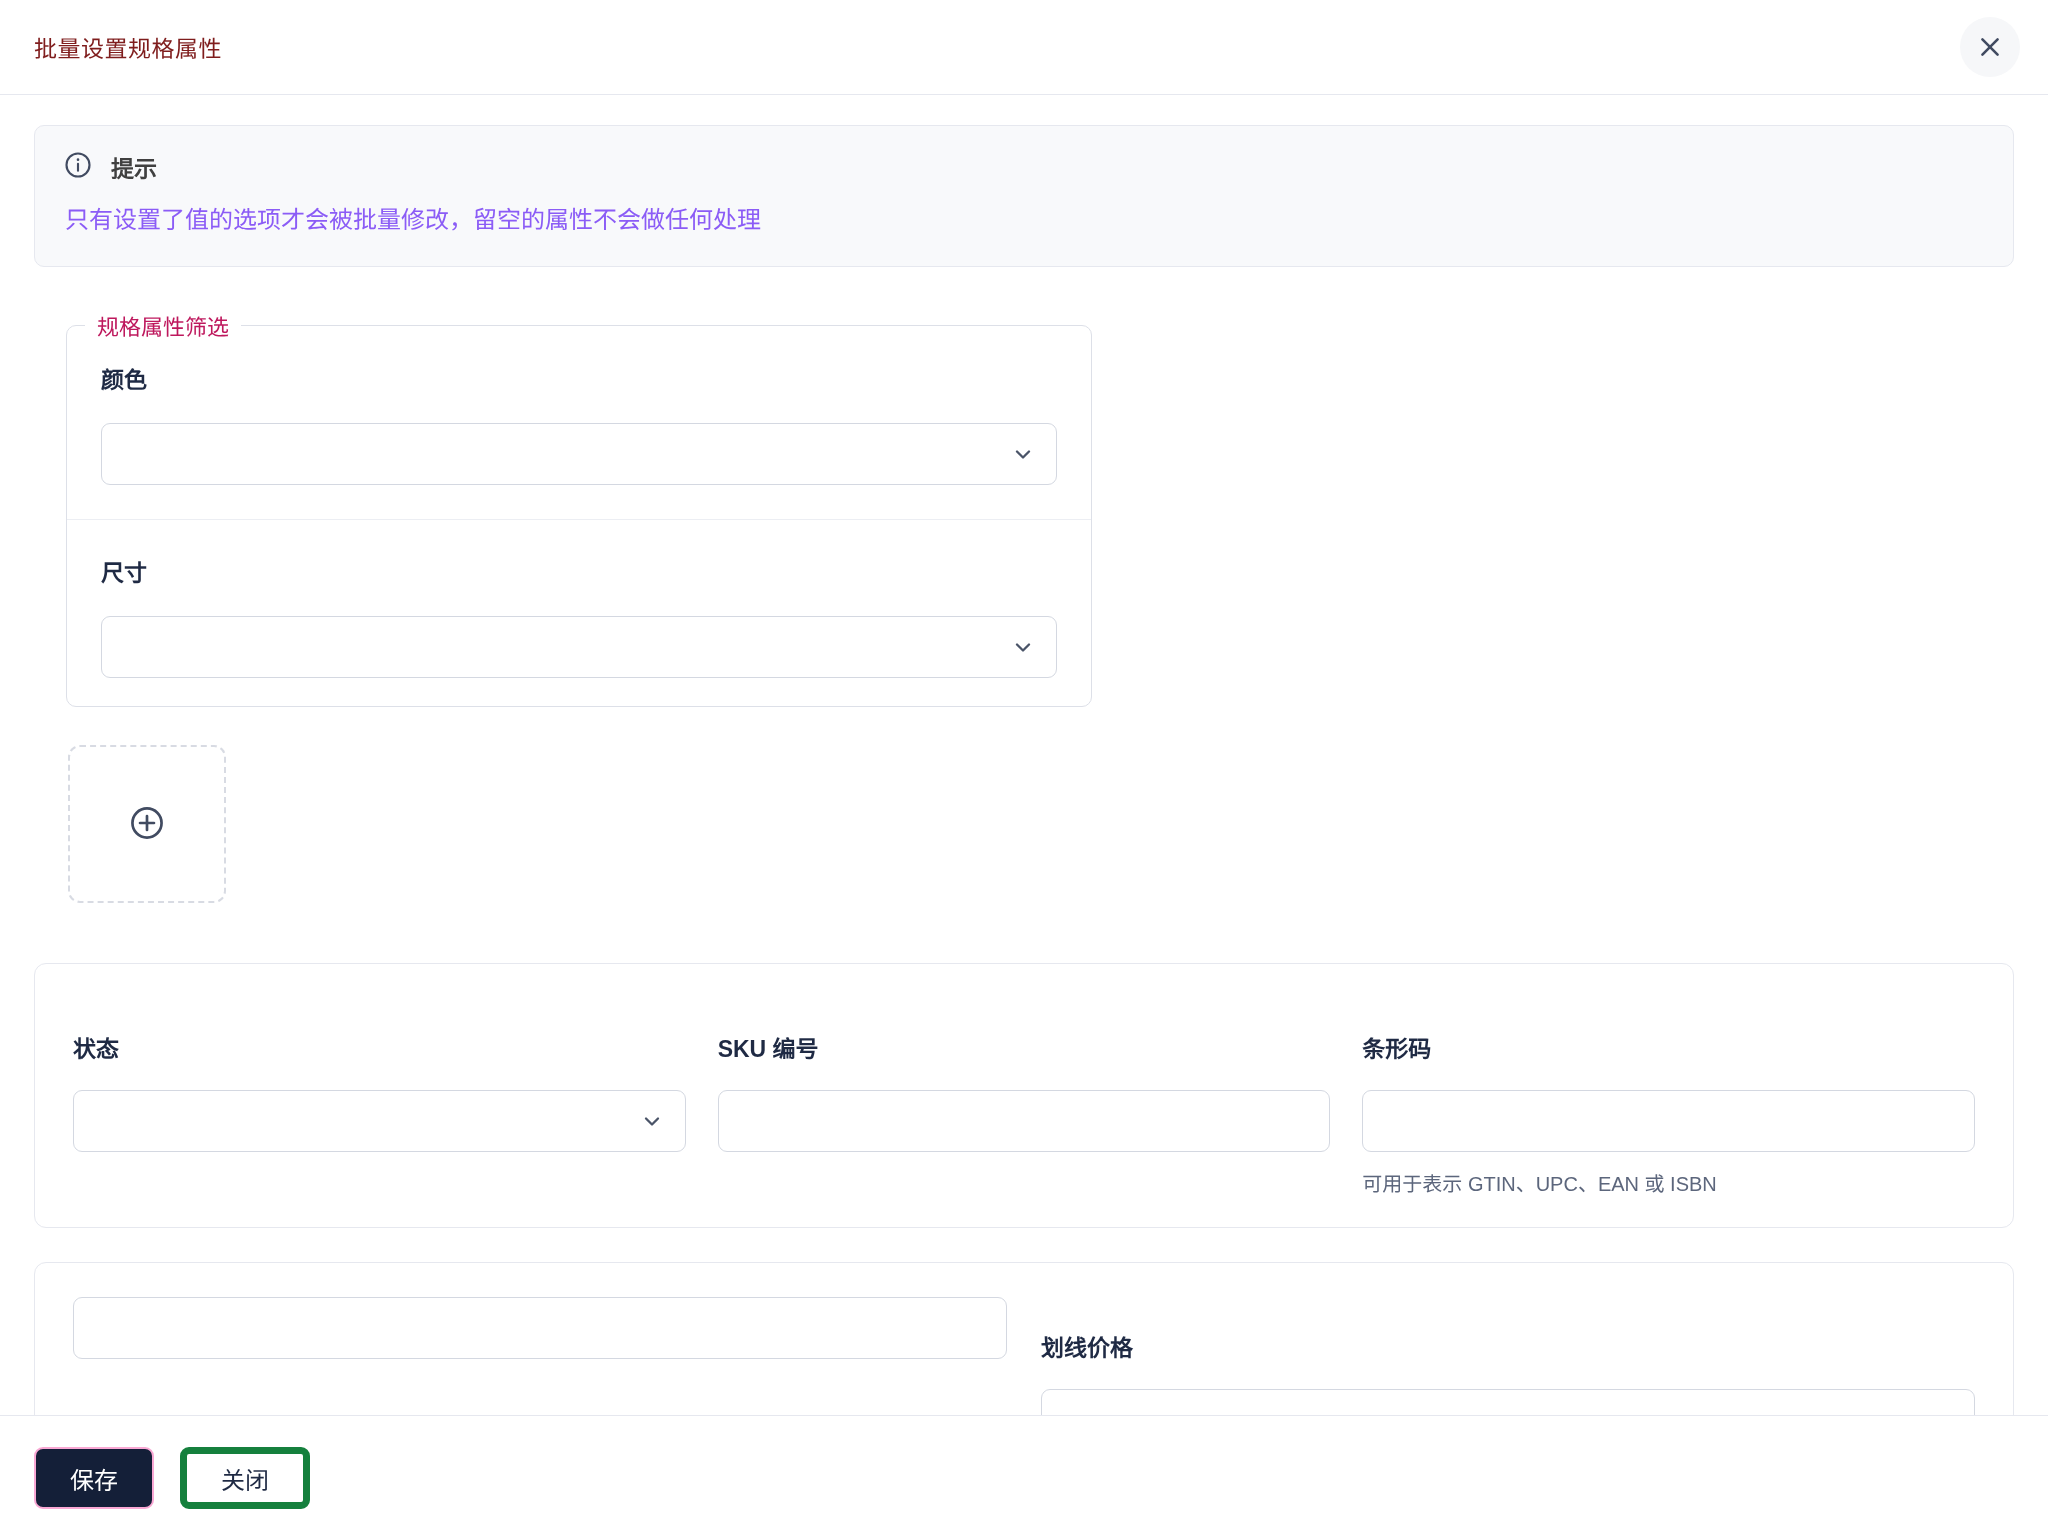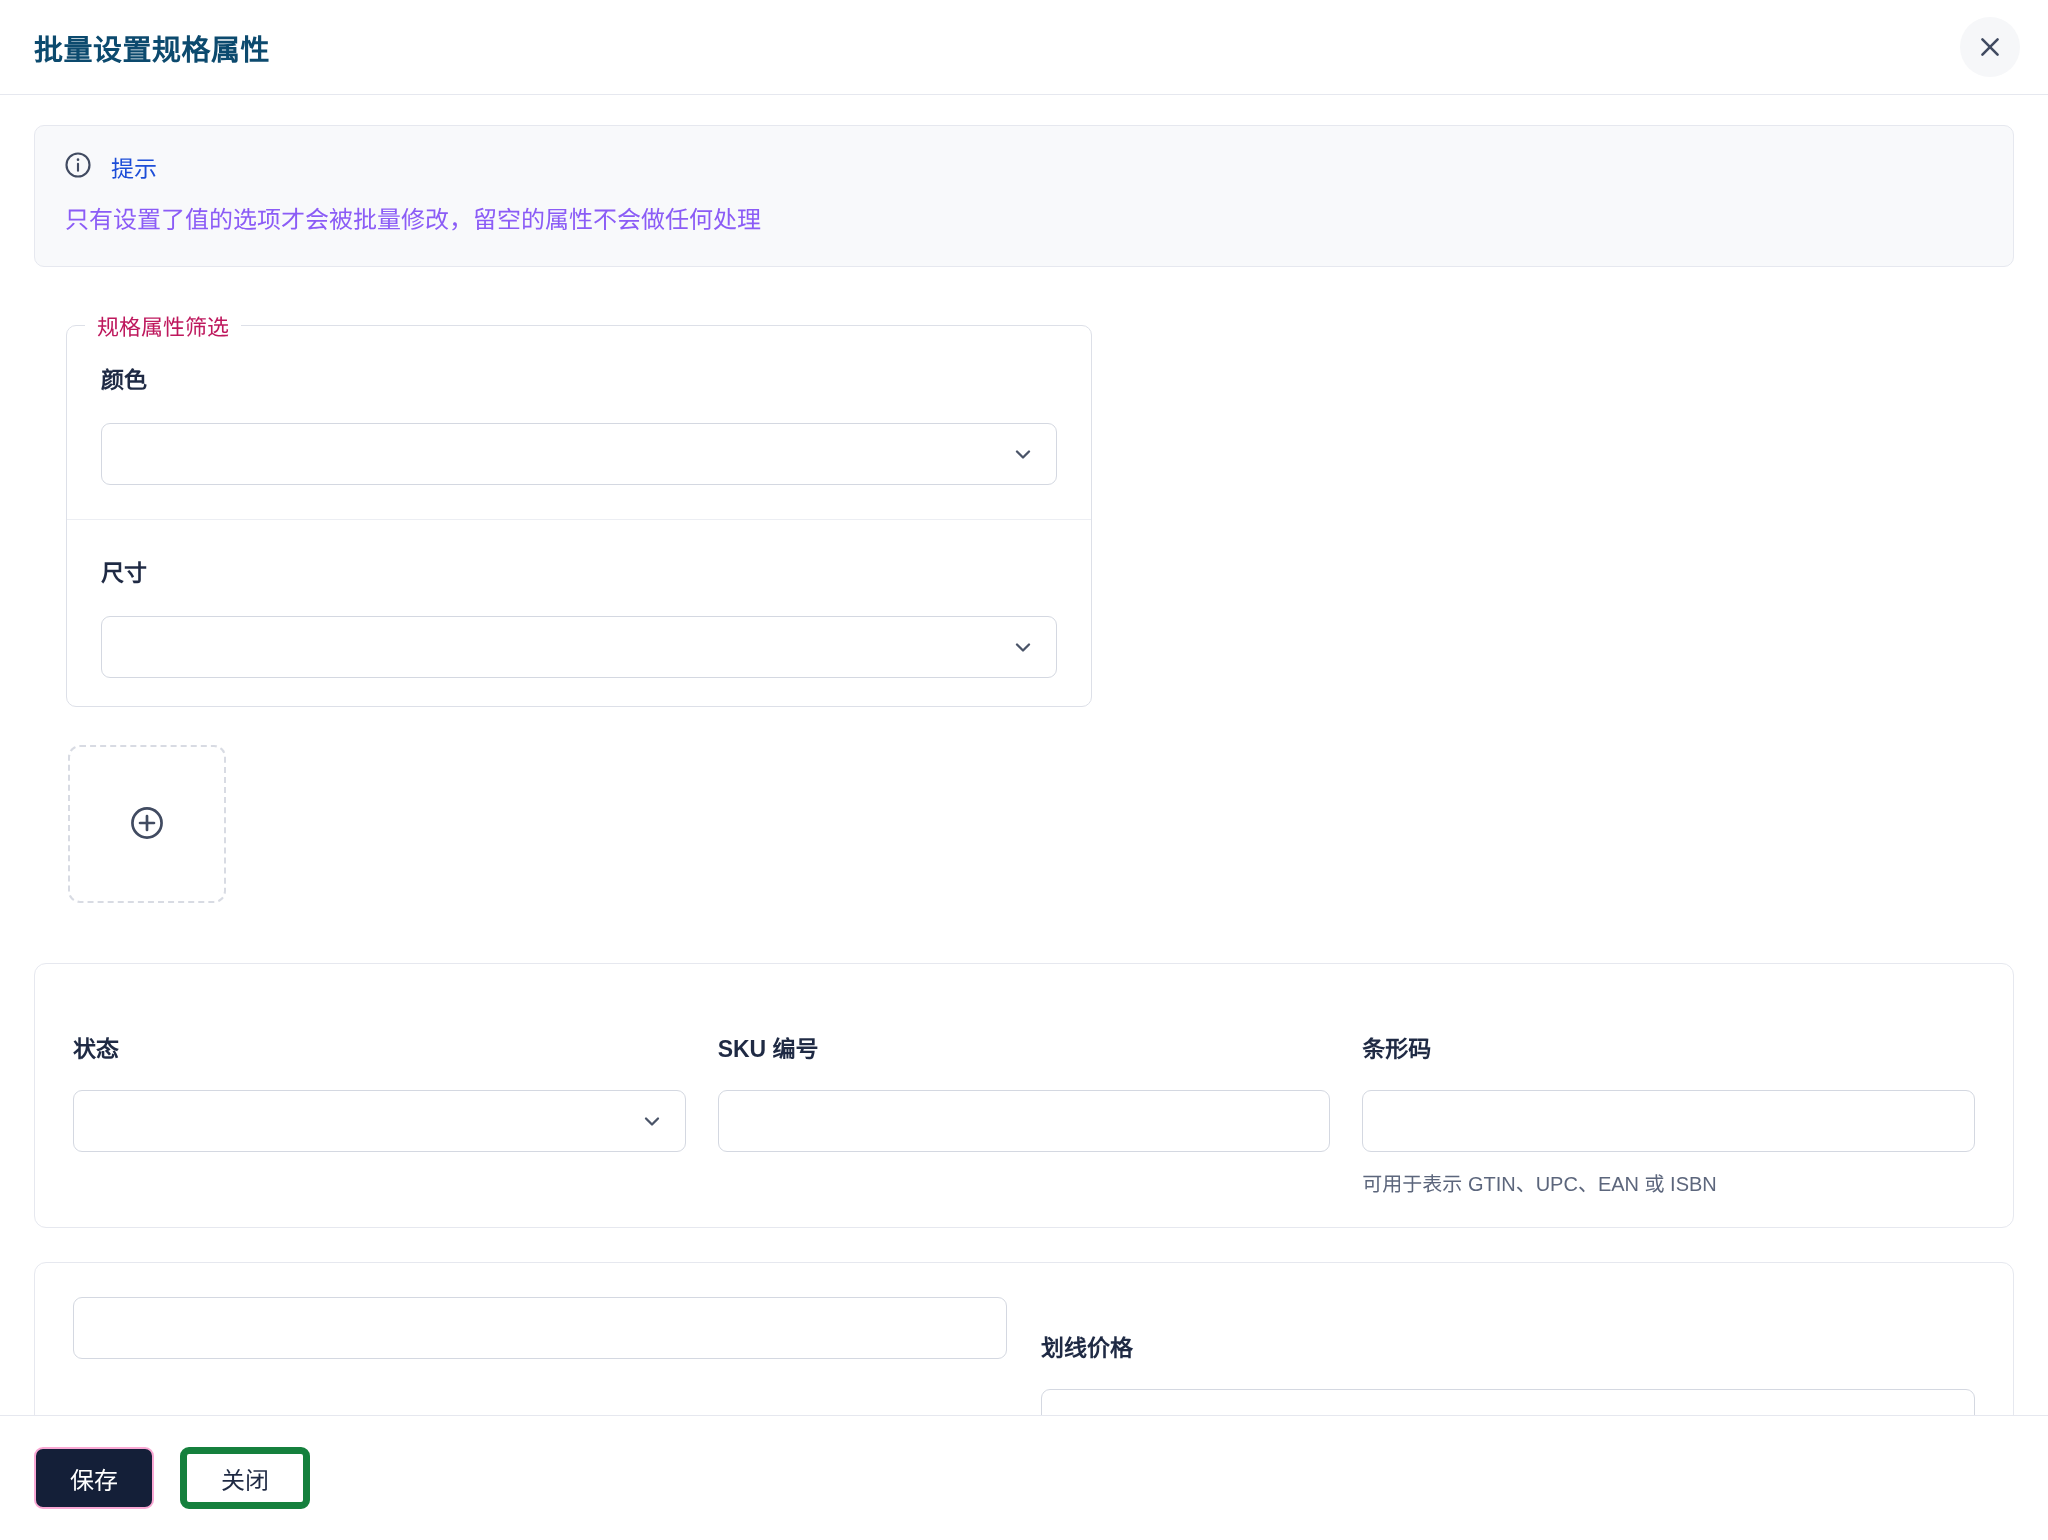--- a/index.html
+++ b/index.html
@@ -21,24 +21,24 @@
   
   .modal-header {
     position: relative;
     height: 95px;
     flex: 0 0 95px;
     border-bottom: 1px solid #e6e8ef;
     display: flex; align-items: center;
     padding: 0 34px;
   }
   .modal-title {
-    font-size: 29px;
-    font-weight: 700;
+    font-size: 23px;
+    font-weight: 400;
     letter-spacing: .5px;
-    color: #0c4a6e;
+    color: #7f1d1d;
   }
   .close-btn {
     position: absolute;
     right: 28px; top: 50%;
     transform: translateY(-50%);
     width: 60px; height: 60px;
     border-radius: 50%;
     background: #f6f7f9;
     border: none;
     display: flex; align-items: center; justify-content: center;
@@ -63,22 +63,22 @@
     padding: 24px 28px 28px 28px;
     margin-bottom: 42px;
   }
   .info-head {
     display: flex; align-items: center;
     gap: 18px;
     margin-bottom: 18px;
   }
   .info-head .info-title {
     font-size: 23px;
-    font-weight: 400;
-    color: #1d4ed8;
+    font-weight: 700;
+    color: #404040;
   }
   .info-text {
     font-size: 24px;
     color: #8b5cf6;
     line-height: 1.5;
     padding-left: 2px;
   }
 
   
   .spec-fieldset {

